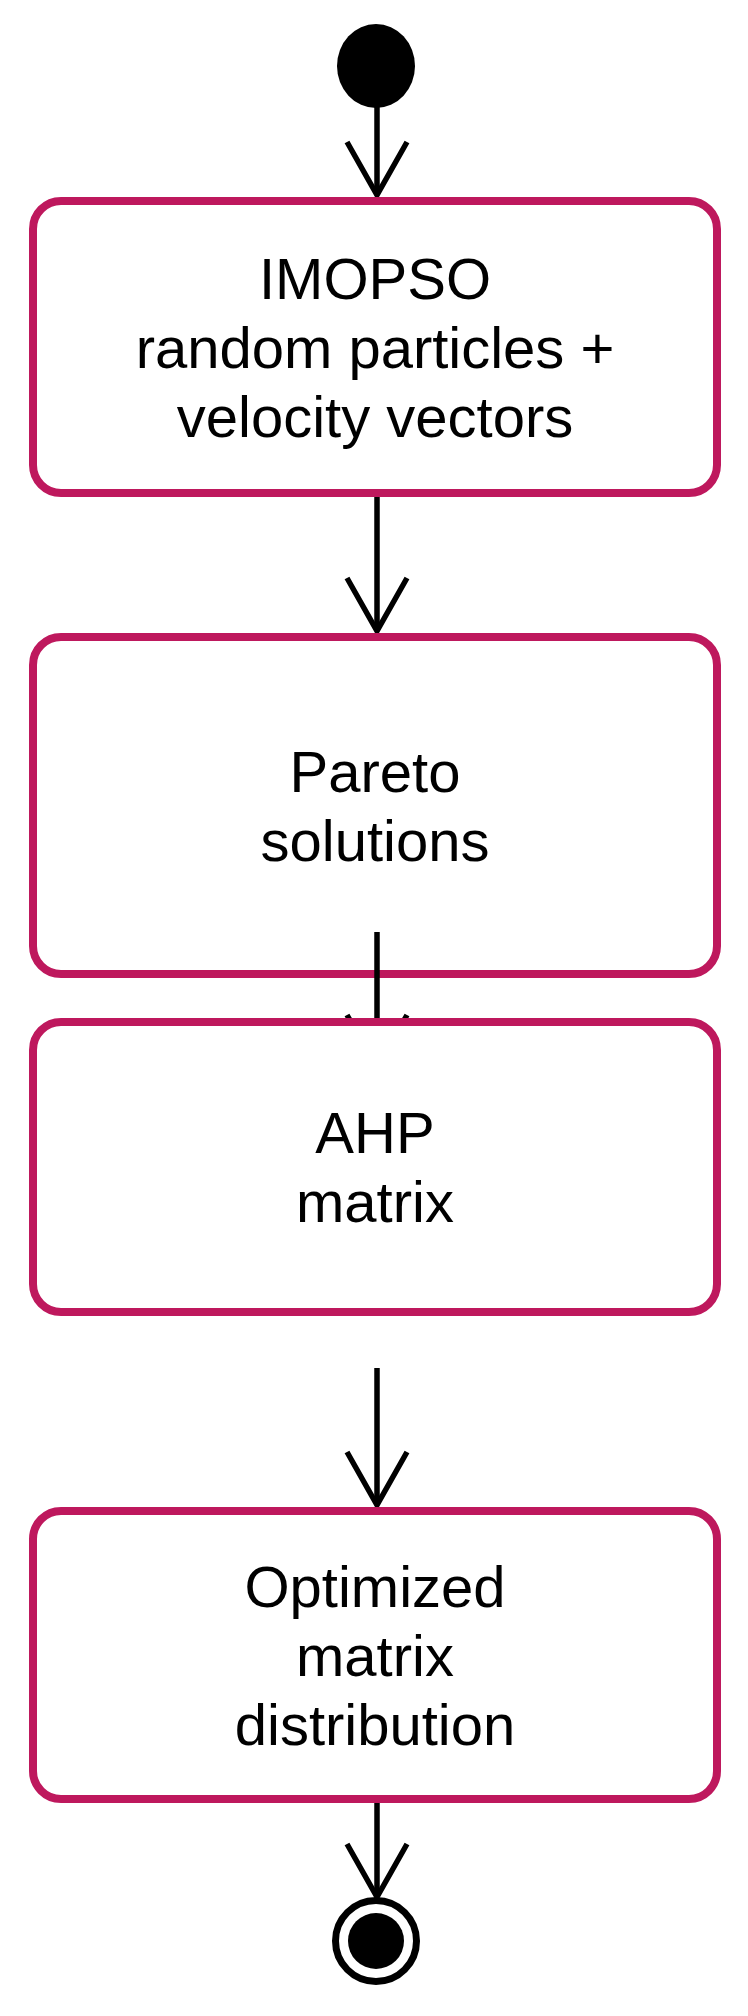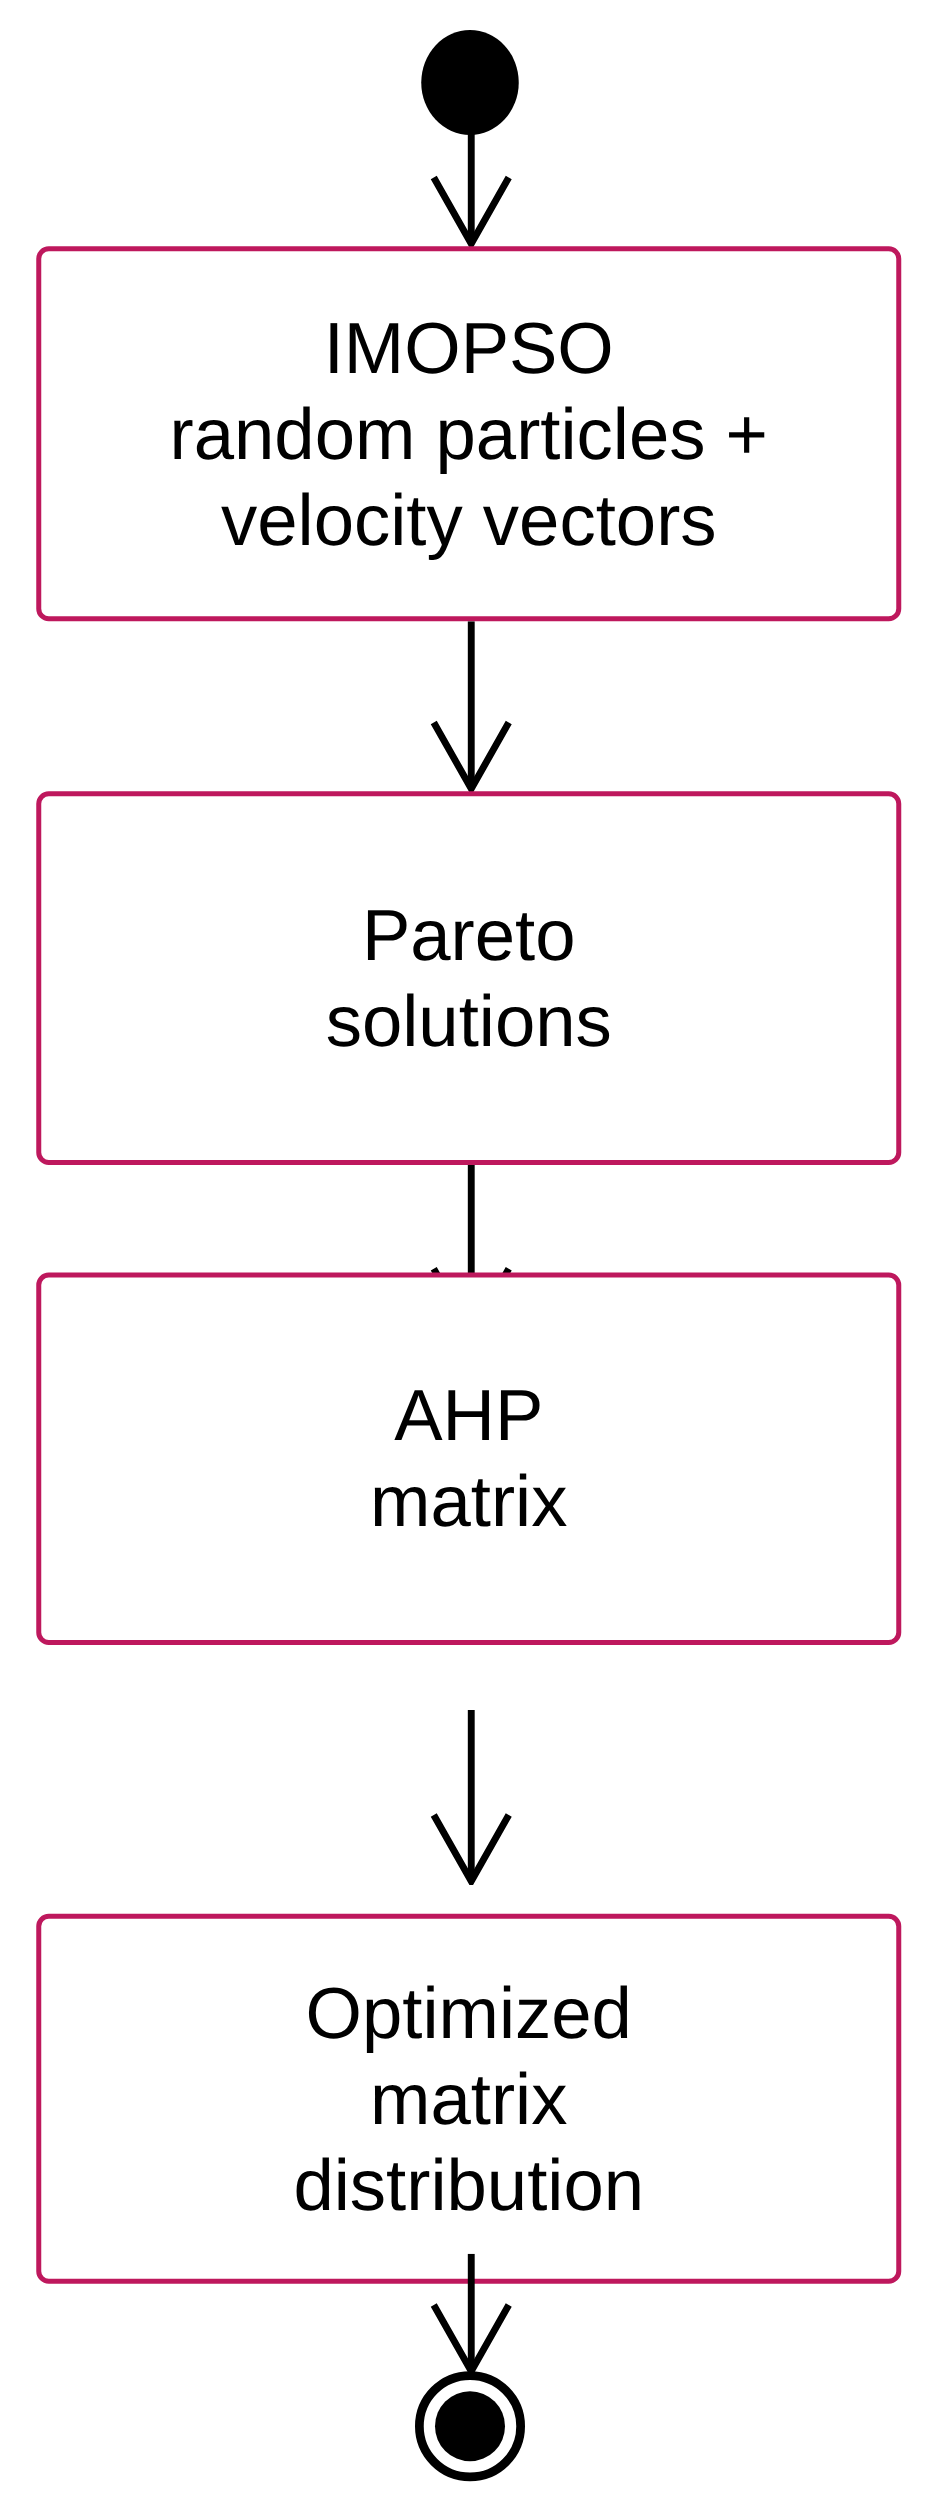--- a/index.html
+++ b/index.html
@@ -34,22 +34,22 @@
     stroke: #000000;
     stroke-width: 5.5;
     fill: none;
   }
   .action-box {
     position: absolute;
     left: 29px;
     width: 692px;
     box-sizing: border-box;
     background: #ffffff;
-    border: 4px solid #be185d;
-    border-radius: 10px;
+    border: 8px solid #be185d;
+    border-radius: 32px;
     display: flex;
     flex-direction: column;
     justify-content: center;
     align-items: center;
     text-align: center;
   }
   .action-line {
     font-size: 58px;
     line-height: 69px;
     color: #000000;
@@ -74,23 +74,23 @@
     height: 56px;
     background: #000000;
     border-radius: 50%;
   }
   #a1 { top: 106px; }
   #a2 { top: 497px; }
   #a3 { top: 932px; }
   #a4 { top: 1368px; }
   #a5 { top: 1803px; }
   #box1 { top: 197px; height: 300px; }
-  #box2 { top: 633px; height: 299px; }
+  #box2 { top: 633px; height: 345px; }
   #box3 { top: 1018px; height: 298px; }
-  #box4 { top: 1507px; height: 296px; margin-top: 24px; }
+  #box4 { top: 1507px; height: 296px; }
 </style>
 </head>
 <body>
 
 <div class="canvas">
 
   <div class="start-node"></div>
 
   <svg id="a1" class="arrow" width="72" height="92" viewBox="0 0 72 92">
     <line x1="36" y1="0" x2="36" y2="89"></line>

